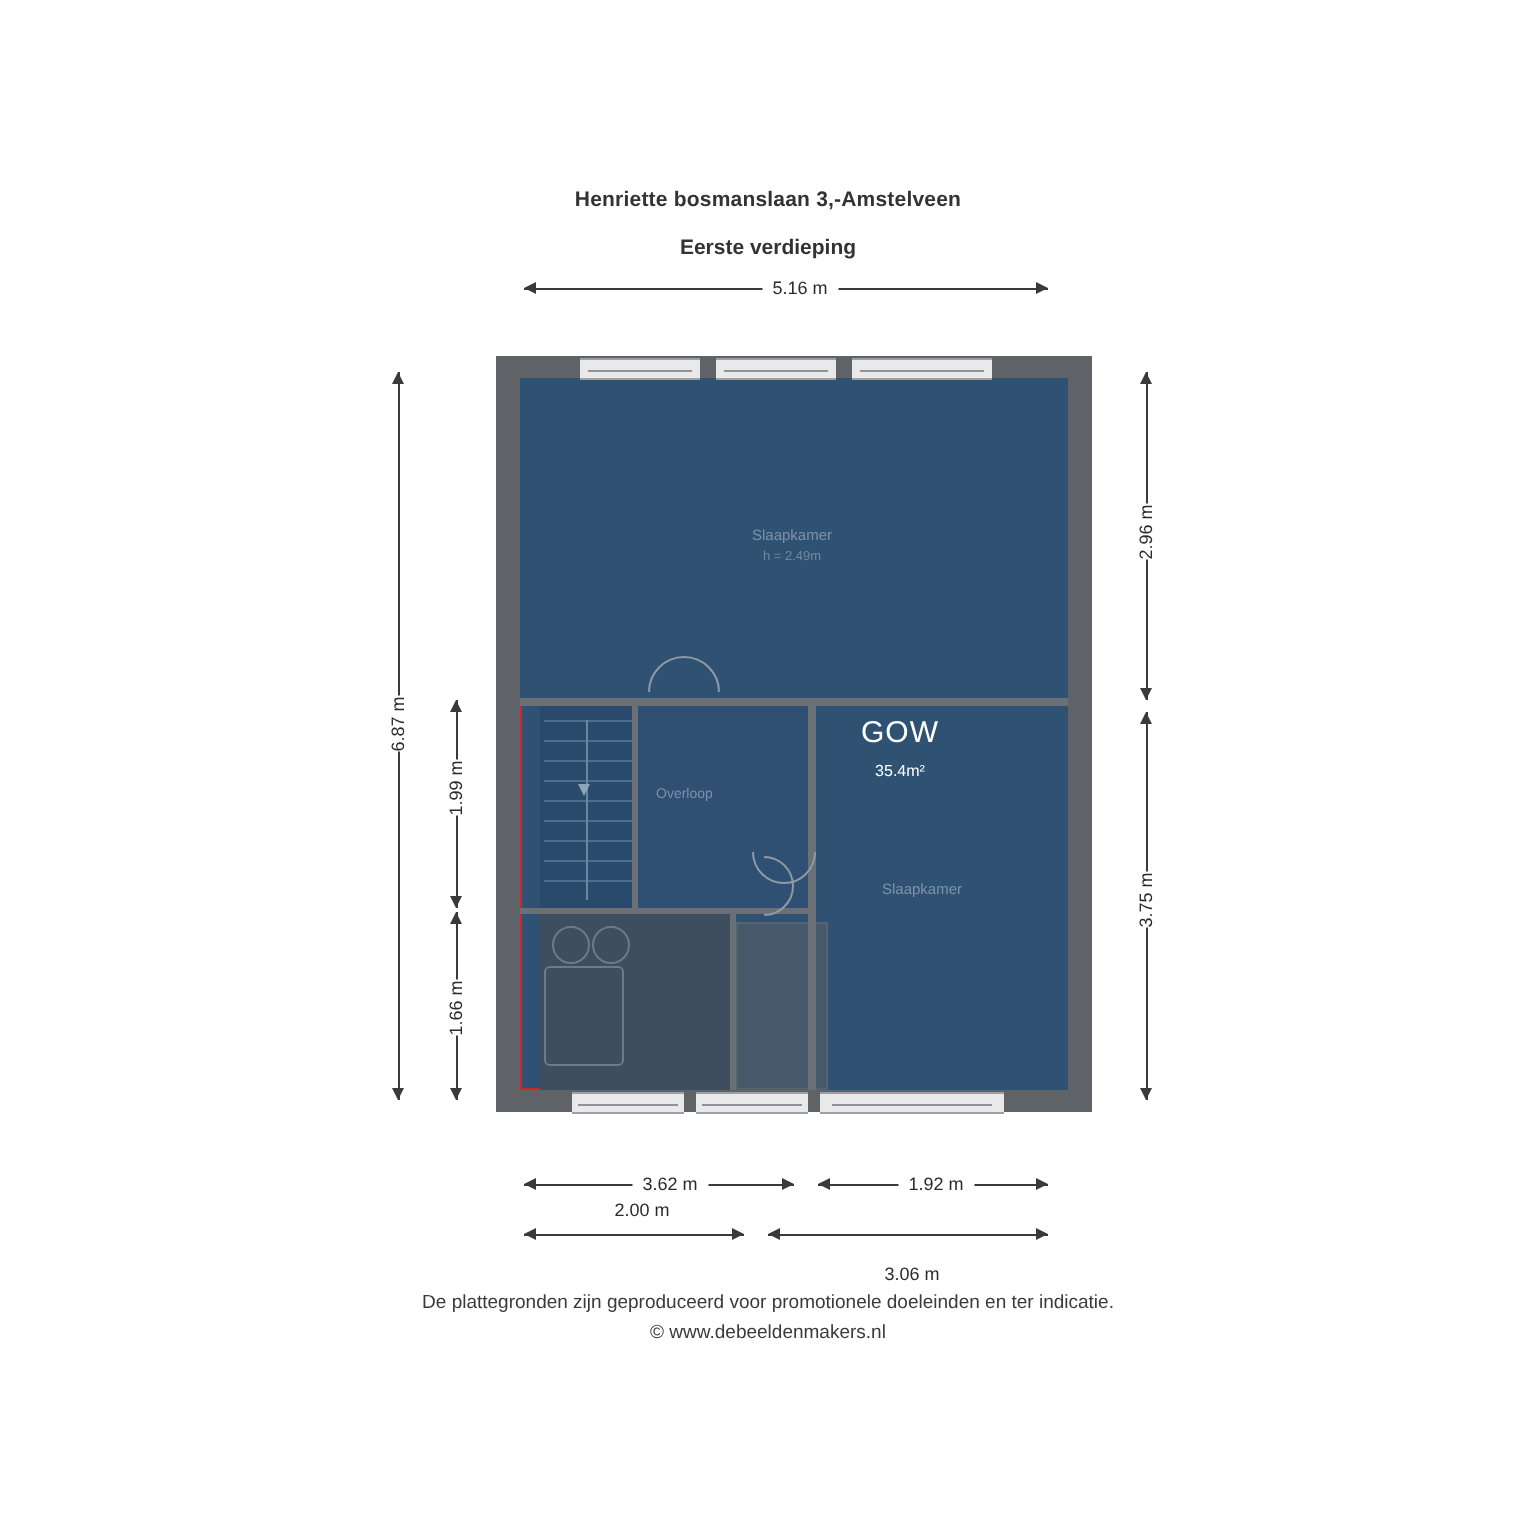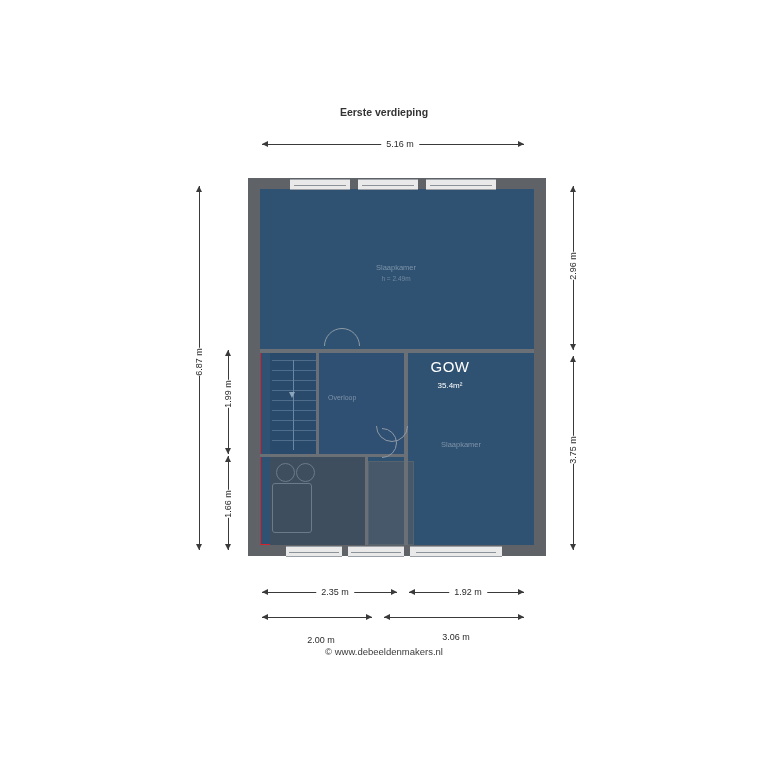--- a/index.html
+++ b/index.html
@@ -246,20 +246,21 @@
     font-size: 9.5px;
     line-height: 15px;
   }
 </style>
 </head>
 <body>
 
 <div class="page">
 
   <div class="title-block">
+    <div class="title-line1">Henriette bosmanslaan 3,-Amstelveen</div>
     <div class="title-line2">Eerste verdieping</div>
   </div>
 
   <div>
     <div class="dim-h-line" style="left:262px; top:144px; width:262px;"></div>
     <div class="arrow arrow-left" style="left:262px; top:140.5px;"></div>
     <div class="arrow arrow-right" style="left:518px; top:140.5px;"></div>
     <div class="dim-label-h" style="left:400px; top:144px;">5.16 m</div>
   </div>
 
@@ -372,41 +373,42 @@
     <div class="dim-v-line" style="left:573px; top:356px; height:194px;"></div>
     <div class="arrow arrow-up" style="left:569.5px; top:356px;"></div>
     <div class="arrow arrow-down" style="left:569.5px; top:544px;"></div>
     <div class="dim-label-v" style="left:573px; top:450px;">3.75 m</div>
   </div>
 
   <div>
     <div class="dim-h-line" style="left:262px; top:592px; width:135px;"></div>
     <div class="arrow arrow-left" style="left:262px; top:588.5px;"></div>
     <div class="arrow arrow-right" style="left:391px; top:588.5px;"></div>
-    <div class="dim-label-h" style="left:335px; top:592px;">2.35 m</div>
+    <div class="dim-label-h" style="left:335px; top:592px;">3.62 m</div>
   </div>
 
   <div>
     <div class="dim-h-line" style="left:409px; top:592px; width:115px;"></div>
     <div class="arrow arrow-left" style="left:409px; top:588.5px;"></div>
     <div class="arrow arrow-right" style="left:518px; top:588.5px;"></div>
     <div class="dim-label-h" style="left:468px; top:592px;">1.92 m</div>
   </div>
 
   <div>
     <div class="dim-h-line" style="left:262px; top:617px; width:110px;"></div>
     <div class="arrow arrow-left" style="left:262px; top:613.5px;"></div>
     <div class="arrow arrow-right" style="left:366px; top:613.5px;"></div>
-    <div class="dim-label-h" style="left:321px; top:640px;">2.00 m</div>
+    <div class="dim-label-h" style="left:321px; top:605px;">2.00 m</div>
   </div>
 
   <div>
     <div class="dim-h-line" style="left:384px; top:617px; width:140px;"></div>
     <div class="arrow arrow-left" style="left:384px; top:613.5px;"></div>
     <div class="arrow arrow-right" style="left:518px; top:613.5px;"></div>
     <div class="dim-label-h" style="left:456px; top:617px;margin-top:20px;">3.06 m</div>
   </div>
 
   <div class="footer">
+    <div>De plattegronden zijn geproduceerd voor promotionele doeleinden en ter indicatie.</div>
     <div>© www.debeeldenmakers.nl</div>
   </div>
 
 </div>
 
 </body></html>

